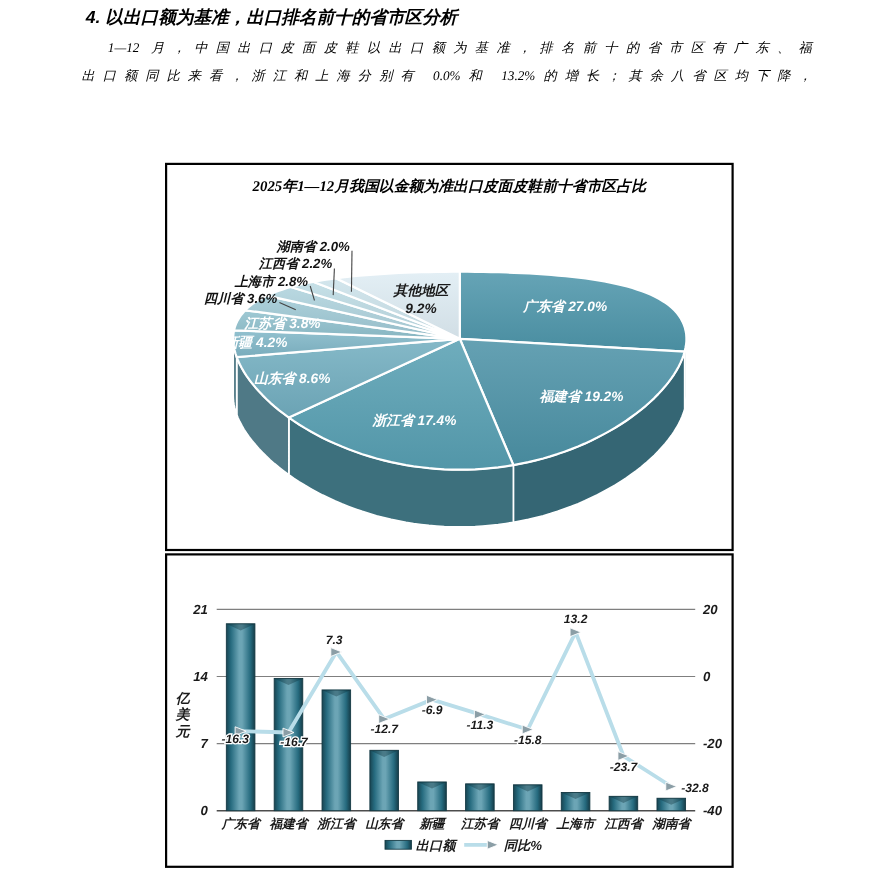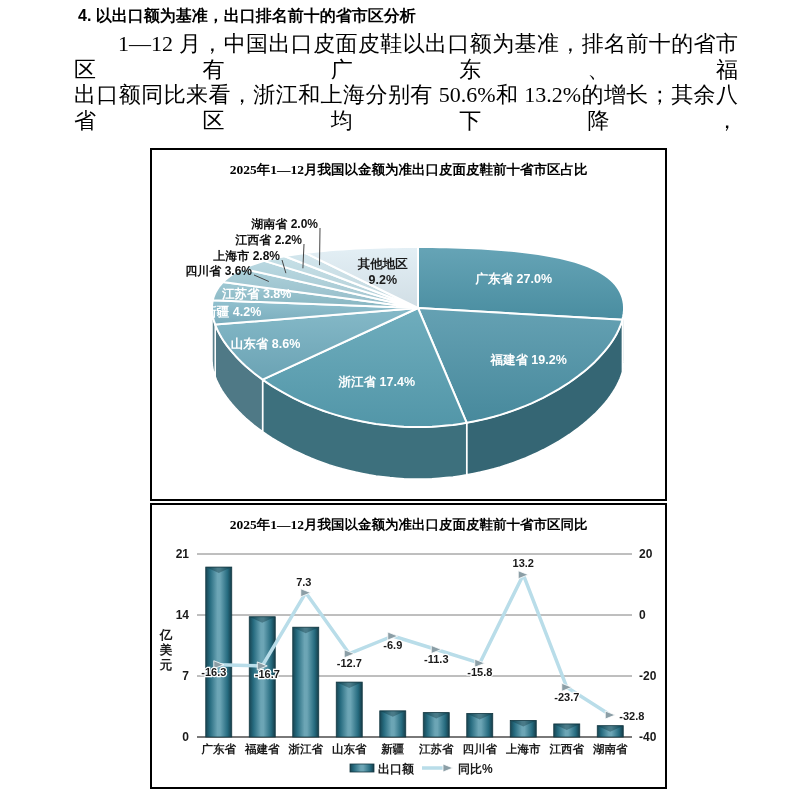--- a/index.html
+++ b/index.html
@@ -1,41 +1,41 @@
 <!DOCTYPE html>
 <html><head>
 <meta charset="utf-8">
 <style>
   html,body{margin:0;padding:0;background:#fff;}
   .page{position:relative;width:812px;height:794px;background:#fff;overflow:hidden;
-        font-family:"Liberation Serif","DejaVu Serif",serif;color:#000;}
+        font-family:"Liberation Serif","DejaVu Serif",serif;color:#000;font-style:italic;}
   .heading{position:absolute;left:78px;top:6px;width:700px;
         font-family:"Liberation Sans","DejaVu Sans",sans-serif;
         font-weight:bold;font-size:16px;}
-  .para{position:absolute;left:74px;top:31px;width:664px;font-size:22px;line-height:25.5px;}
+  .para{position:absolute;left:74px;top:31px;width:664px;font-size:12px;line-height:25.5px;}
   .para-line{text-align:justify;text-align-last:justify;}
   .para-line.last{text-align-last:left;}
   .para-line.indent{text-indent:2em;}
   .chart-box{position:absolute;left:150px;width:517px;border:2px solid #000;
         box-sizing:border-box;background:#fff;}
   .pie-box{top:148px;height:353px;}
   .bar-box{top:503px;height:286px;}
   .chart-title{position:absolute;top:11px;left:0;right:0;text-align:center;
         font-weight:bold;font-size:13.5px;font-family:"Liberation Serif","DejaVu Serif",serif;}
   .chart-box svg{position:absolute;left:0;top:0;}
   text{font-family:"Liberation Sans","DejaVu Sans",sans-serif;}
 </style>
 </head>
 <body>
 
 <div class="page">
   <div class="heading">4. 以出口额为基准，出口排名前十的省市区分析</div>
   <div class="para">
     <div class="para-line indent">1—12 月，中国出口皮面皮鞋以出口额为基准，排名前十的省市区有广东、福</div>
-    <div class="para-line">出口额同比来看，浙江和上海分别有 50.6%和 13.2%的增长；其余八省区均下降，</div>
+    <div class="para-line">出口额同比来看，浙江和上海分别有 0.0%和 13.2%的增长；其余八省区均下降，</div>
   </div>
 
   <div class="chart-box pie-box">
     <div class="chart-title">2025年1—12月我国以金额为准出口皮面皮鞋前十省市区占比</div>
     <svg id="pie-svg" width="513" height="349" viewBox="0 0 513 349">
         <defs>
           <linearGradient id="pg0" x1="0" y1="0" x2="0" y2="1">
             <stop offset="0%" stop-color="rgb(102,164,182)"></stop>
             <stop offset="100%" stop-color="rgb(73,141,160)"></stop>
           </linearGradient>
@@ -109,21 +109,20 @@
         <text x="224.8" y="236.0" text-anchor="middle" fill="#ffffff" font-size="12.5" font-weight="bold">浙江省 17.4%</text>
         <text x="113.6" y="198.3" text-anchor="middle" fill="#ffffff" font-size="12.5" font-weight="bold">山东省 8.6%</text>
         <text x="80.8" y="165.6" text-anchor="middle" fill="#ffffff" font-size="12.5" font-weight="bold">新疆 4.2%</text>
         <text x="104.7" y="148.2" text-anchor="middle" fill="#ffffff" font-size="12.5" font-weight="bold">江苏省 3.8%</text>
         <text x="230.77161915871096" y="118.22631734142834" text-anchor="middle" fill="#1a1a1a" font-size="12.5" font-weight="bold">其他地区</text>
         <text x="230.77161915871096" y="134.22631734142834" text-anchor="middle" fill="#1a1a1a" font-size="12.5" font-weight="bold">9.2%</text>
       </svg>
   </div>
 
   <div class="chart-box bar-box">
-    <div class="chart-title">2025年1—12月我国以金额为准出口皮面皮鞋前十省市区同比</div>
     <svg id="bar-svg" width="513" height="282" viewBox="0 0 513 282">
         <defs>
           <linearGradient id="barGrad" x1="0" y1="0" x2="1" y2="0">
             <stop offset="0%" stop-color="rgb(24,69,82)"></stop>
             <stop offset="16%" stop-color="rgb(38,107,127)"></stop>
             <stop offset="45%" stop-color="rgb(108,165,181)"></stop>
             <stop offset="55%" stop-color="rgb(108,165,181)"></stop>
             <stop offset="84%" stop-color="rgb(38,107,127)"></stop>
             <stop offset="100%" stop-color="rgb(21,60,72)"></stop>
           </linearGradient>

